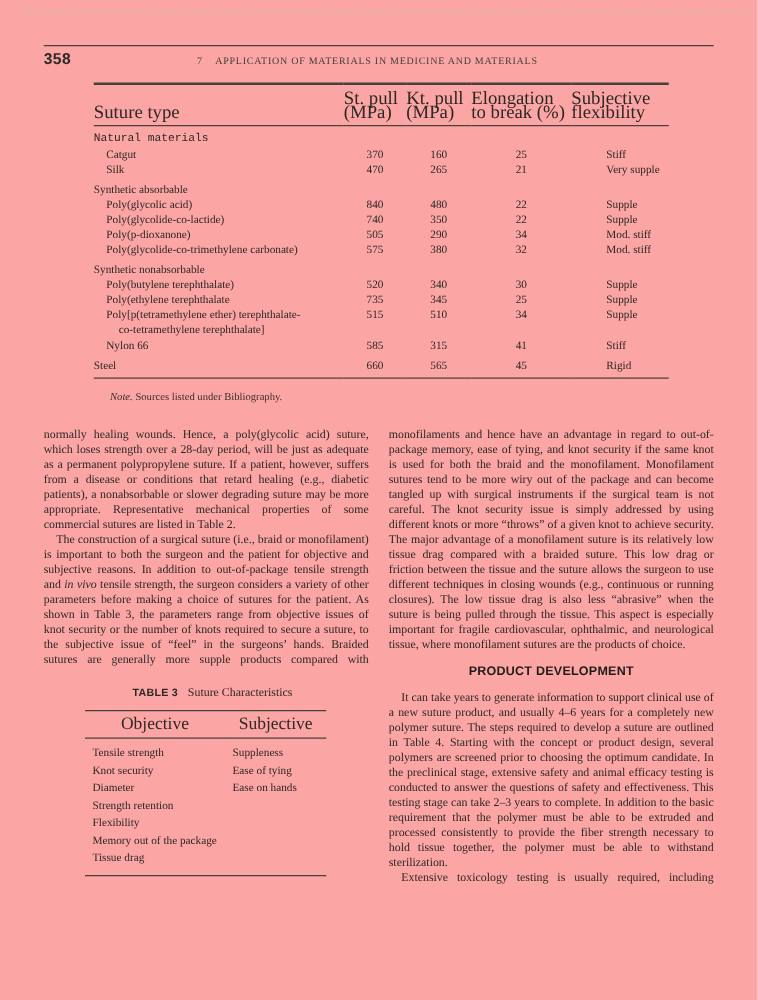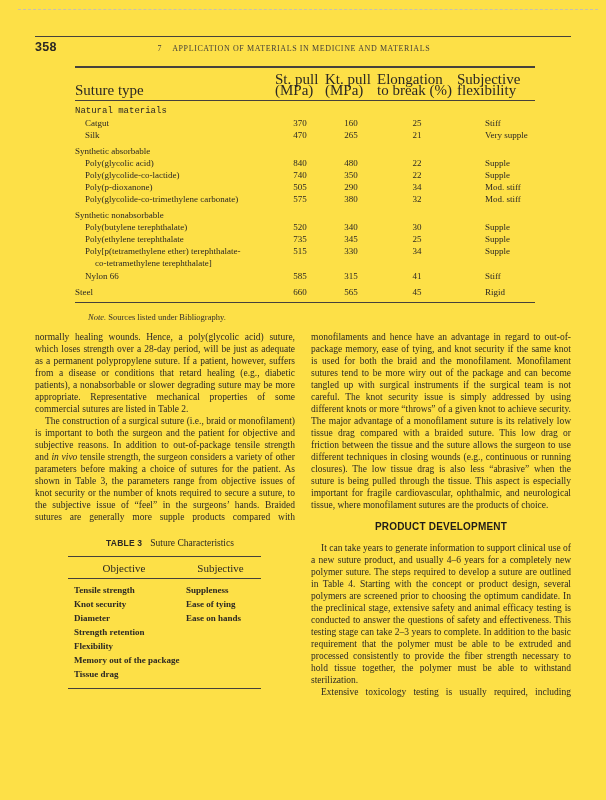--- a/index.html
+++ b/index.html
@@ -1,20 +1,20 @@
 <!DOCTYPE html>
 <html><head>
 <meta charset="utf-8">
 <style>
   html,body{margin:0;padding:0;background:#e9e8e4;}
   .page{
     position:relative;
     width:606px;height:800px;
     margin:0 auto;
-    background:#fde047;
+    background:#fca5a5;
     color:#2c2824;
     font-family:"Liberation Serif","DejaVu Serif",serif;
     box-sizing:border-box;
     padding:0 35px;
     overflow:hidden;
   }
   .scan-artifact-top{
     position:absolute;top:9px;left:18px;right:8px;
     border-top:1.5px dashed #c2bfb7;height:0;
   }
@@ -63,43 +63,43 @@
   table.t2 tr.section-row td{padding-top:3px;}
   table.t2 tbody tr:first-child td{padding-top:4px;font-family:Liberation Mono, monospace;}
   table.t2 .name-cell.indent1{padding-left:10px;}
   table.t2 .name-cont{padding-left:10px;}
   table.t2 .num-cell{text-align:center;}
   table.t2 .flex-cell{text-align:left;padding-left:28px;}
   table.t2 tr.flush-row td{padding-top:4px;padding-bottom:4px;}
   .t2-note{margin-top:9px;margin-left:53px;font-size:8.5px;color:#35302b;}
   .t2-note .it{font-style:italic;}
   
-  .columns{margin-top:9px;display:flex;gap:16px;}
+  .columns{margin-top:20px;display:flex;gap:16px;}
   .col{width:262px;font-size:9.5px;line-height:12px;text-align:justify;}
   .body-p{margin:0;}
   .body-p.indent{text-indent:10px;}
   .body-p.cont{text-align-last:justify;}
   .it{font-style:italic;}
   
   .t3-block{margin-top:14px;}
   .t3-title{text-align:center;font-size:9.5px;margin-left:10px;}
   table.t3{
     margin-top:7px;margin-left:33px;
     width:193px;border-collapse:collapse;table-layout:fixed;
     font-size:9px;
     border-top:1.6px solid #46413b;
     border-bottom:1.6px solid #46413b;
   }
   table.t3 col.c-obj{width:112px;}
   table.t3 col.c-subj{width:81px;}
   table.t3 th{
-    font-weight:normal;font-size:11px;text-align:center;
+    font-weight:normal;font-size:14px;text-align:center;
     padding:5px 0 4px 0;border-bottom:1.1px solid #46413b;
   }
-  table.t3 td{padding:0 0 5px 6px;line-height:9px;text-align:left;vertical-align:top;font-weight:bold;}
+  table.t3 td{padding:0 0 5px 6px;line-height:9px;text-align:left;vertical-align:top;}
   table.t3 tbody tr:first-child td{padding-top:7px;}
   table.t3 tbody tr:last-child td{padding-bottom:9px;}
   
   .section-heading{
     font-family:"Liberation Sans","DejaVu Sans",sans-serif;
     font-weight:bold;font-size:10px;text-align:center;
     margin:10px 0 9px 0;letter-spacing:.2px;color:#201c18;
   }
 </style>
 </head>
@@ -218,21 +218,21 @@
           <td class="num-cell">345</td>
           <td class="num-cell">25</td>
           <td class="flex-cell">Supple</td>
         </tr>
         <tr>
           <td class="name-cell indent1">
             <div>Poly[p(tetramethylene ether) terephthalate-</div>
             <div class="name-cont">co-tetramethylene terephthalate]</div>
           </td>
           <td class="num-cell">515</td>
-          <td class="num-cell">330</td>
+          <td class="num-cell">510</td>
           <td class="num-cell">34</td>
           <td class="flex-cell">Supple</td>
         </tr>
         <tr>
           <td class="name-cell indent1">
             <div>Nylon 66</div>
           </td>
           <td class="num-cell">585</td>
           <td class="num-cell">315</td>
           <td class="num-cell">41</td>

